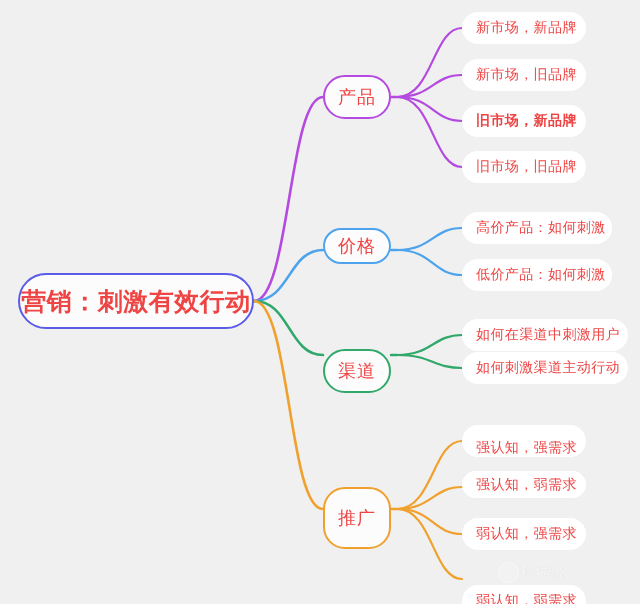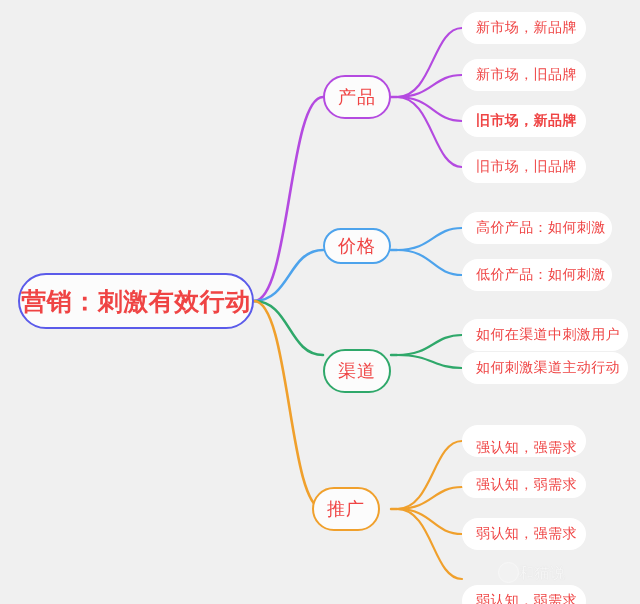--- a/index.html
+++ b/index.html
@@ -161,21 +161,21 @@
       </div>
       <div class="node branch-node" style="left: 323px; top: 333px; width: 68px; height: 44px; border-color: rgb(47, 168, 106); margin-top: 16px;">
         <span>渠道</span>
       </div>
       <div class="node leaf-node" style="left: 462px; top: 319px; width: 166px; height: 32px;">
         <span>如何在渠道中刺激用户</span>
       </div>
       <div class="node leaf-node" style="left: 462px; top: 352px; width: 166px; height: 32px;">
         <span>如何刺激渠道主动行动</span>
       </div>
-      <div class="node branch-node" style="left: 312px; top: 487px; width: 68px; height: 44px; border-color: rgb(240, 160, 44);">
+      <div class="node branch-node" style="left: 323px; top: 487px; width: 68px; height: 62px; border-color: rgb(240, 160, 44);">
         <span>推广</span>
       </div>
       <div class="node leaf-node" style="left: 462px; top: 425px; width: 124px; height: 32px; align-items: flex-end;">
         <span>强认知，强需求</span>
       </div>
       <div class="node leaf-node" style="left: 462px; top: 471px; width: 124px; height: 27px;">
         <span>强认知，弱需求</span>
       </div>
       <div class="node leaf-node" style="left: 462px; top: 518px; width: 124px; height: 32px;">
         <span>弱认知，强需求</span>

